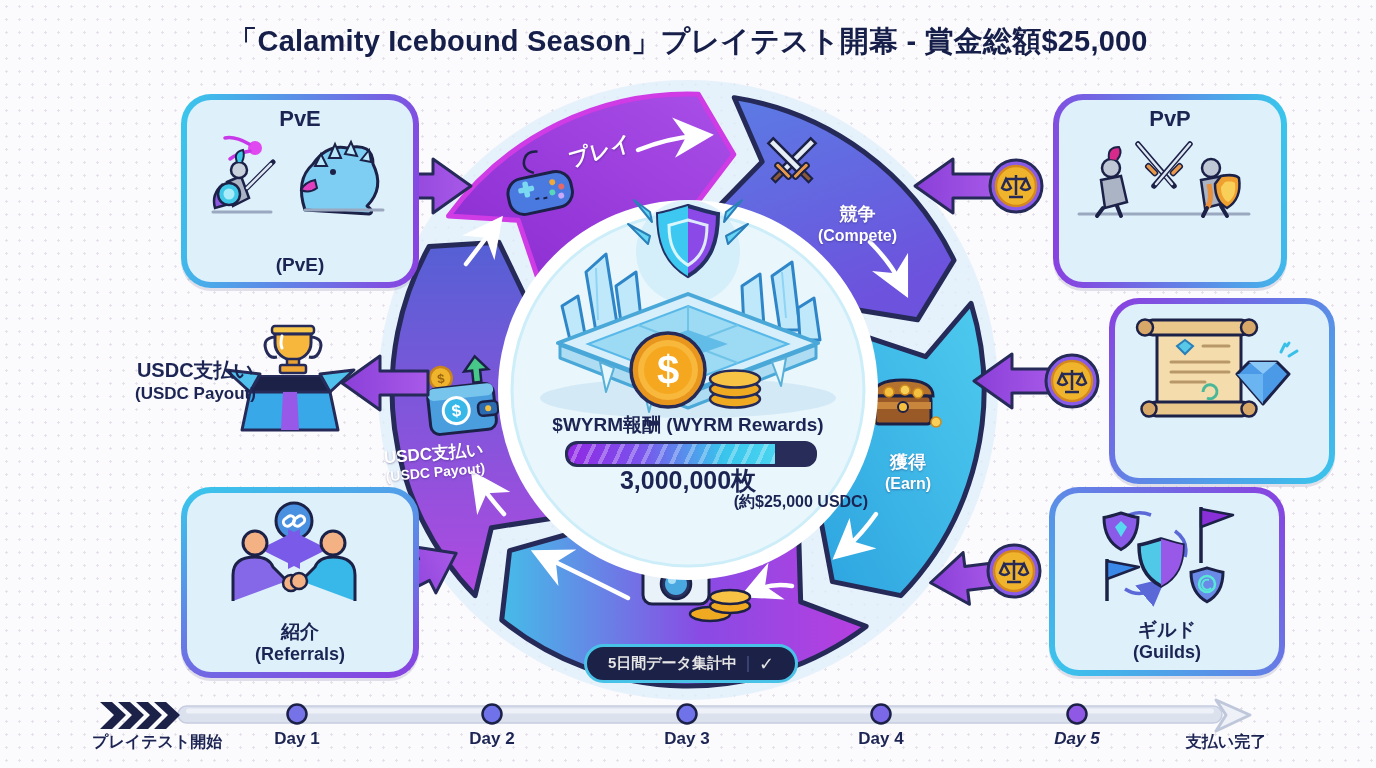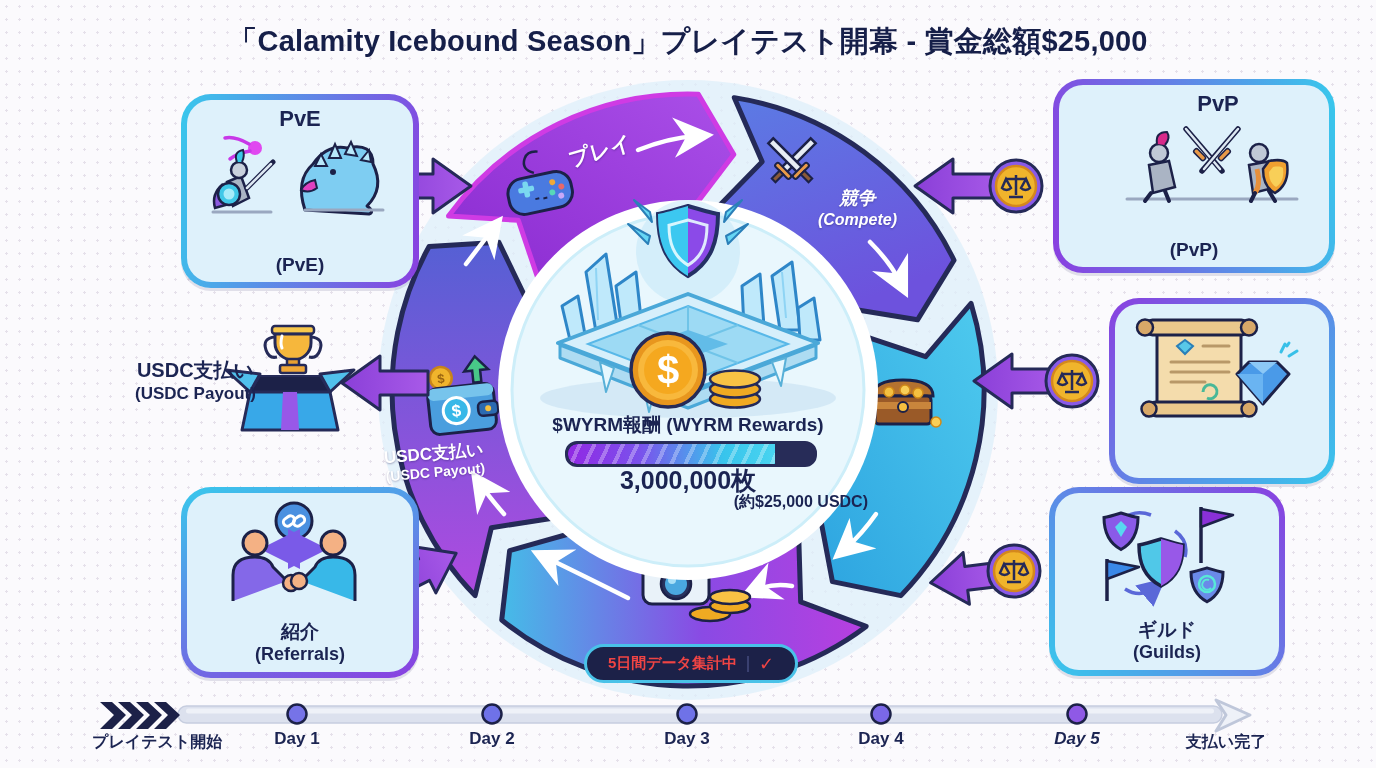--- a/index.html
+++ b/index.html
@@ -10,42 +10,42 @@
     background-size:13px 13px;}
   .abs{position:absolute;}
   .title{left:0;top:22px;width:1376px;text-align:center;font-size:29px;font-weight:800;
     color:#161f49;letter-spacing:.2px;}
   svg{display:block;}
   
   .card{position:absolute;border:6px solid transparent;border-radius:30px;
     background:linear-gradient(#def1fb,#def1fb) padding-box,var(--bg) border-box;
     box-shadow:0 3px 0 rgba(30,35,90,.12);margin-left:41px;}
   .card-pve{--bg:linear-gradient(100deg,#38c8ec,#8a3fe0);left:140px;top:94px;width:226px;height:182px;}
-  .card-pvp{--bg:linear-gradient(80deg,#8a3fe0,#38c8ec);left:1012px;top:79px;width:222px;height:182px;padding-left:48px;}
+  .card-pvp{--bg:linear-gradient(80deg,#8a3fe0,#38c8ec);left:1012px;top:94px;width:222px;height:182px;}
   .card-sch{--bg:linear-gradient(135deg,#8a3fe0,#38c8ec);left:1068px;top:298px;width:214px;height:174px;}
   .card-guild{--bg:linear-gradient(45deg,#38c8ec,#8a3fe0);left:1008px;top:487px;width:224px;height:177px;}
   .card-ref{--bg:linear-gradient(160deg,#38c8ec,#8a3fe0);left:140px;top:487px;width:226px;height:179px;}
   .card h3{margin:6px 0 0;text-align:center;font-size:22px;font-weight:800;color:#1b2452;}
   .card .blabel{position:absolute;left:0;right:0;bottom:6px;text-align:center;
     font-size:19px;font-weight:800;color:#1b2452;line-height:23px;}
   .card .blabel .sub{font-size:18px;}
   
   .ringlab{color:#fff;font-weight:800;text-align:center;text-shadow:0 1px 2px rgba(30,20,80,.35);line-height:1.2;}
   
   .c-rewards{left:508px;top:412px;width:360px;text-align:center;font-size:19px;font-weight:700;color:#1b2452;}
   .c-amount{left:508px;top:464px;width:360px;text-align:center;font-size:25px;font-weight:800;color:#1b2452;}
   .c-usd{left:508px;top:492px;width:360px;text-align:right;font-size:16px;font-weight:800;color:#1b2452;}
   .pbar{left:565px;top:441px;width:246px;height:20px;border:3px solid #272c58;border-radius:12px;
     background:#272c58;overflow:hidden;}
   .pfill{height:100%;width:84%;border-radius:9px 0 0 9px;
     background:
       repeating-linear-gradient(115deg,rgba(255,255,255,0) 0 9px,rgba(255,255,255,.3) 9px 13px),
       linear-gradient(90deg,#9128e4,#7a52ec 35%,#38c4ec 75%,#49d4f0);}
   .badge{left:584px;top:644px;width:208px;height:33px;border:3px solid #49c2e8;border-radius:20px;
-    background:#1c2148;color:#ef4444;display:flex;align-items:center;justify-content:center;gap:10px;
+    background:#1c2148;color:#e5e5e5;display:flex;align-items:center;justify-content:center;gap:10px;
     font-size:15px;font-weight:800;}
   .badge .chk{font-size:18px;border-left:2px solid #3a4070;padding-left:10px;line-height:16px;}
   
   .payout-label{left:108px;top:358px;width:175px;text-align:center;color:#1b2452;font-weight:800;
     font-size:20px;line-height:24px;}
   .payout-label .sub{font-size:17px;}
   
   .tl{color:#1b2452;font-weight:800;}
   .tl-start{left:92px;top:732px;width:230px;font-size:16px;}
   .tl-day{top:729px;width:90px;text-align:center;font-size:17px;}
@@ -333,21 +333,20 @@
       </g>
       <g>
         <circle cx="152" cy="36" r="9" fill="#c0c8d6" stroke="#1c2148" stroke-width="2.5"></circle>
         <path d="M142,48 l22,-4 6,26 -24,6 z" fill="#aab4c4" stroke="#1c2148" stroke-width="2.5"></path>
         <path d="M150,52 q4,16 -2,24" stroke="#e8903c" stroke-width="5" fill="none"></path>
         <path d="M148,76 l-4,8 M162,74 l6,10" stroke="#1c2148" stroke-width="4" stroke-linecap="round"></path>
         <path d="M162,44 c10,-2 16,0 18,2 c2,14 -2,24 -12,30 c-8,-4 -12,-12 -12,-24 z" fill="#f0a030" stroke="#1c2148" stroke-width="2.5"></path>
         <path d="M166,50 c6,-1 9,0 10,1 c1,9 -1,15 -7,19 c-5,-3 -7,-8 -7,-15 z" fill="#f8cf58"></path>
       </g>
     </svg>
-    <div class="blabel">(PvP)</div>
   </div>
 
   <div class="card card-sch">
     <svg width="202" height="112" viewBox="0 0 202 112" style="margin-top:6px">
       <rect x="42" y="18" width="84" height="80" rx="6" fill="#f4dcac" stroke="#1c2148" stroke-width="3"></rect>
       <rect x="30" y="10" width="104" height="15" rx="7.5" fill="#eac88c" stroke="#1c2148" stroke-width="3"></rect>
       <circle cx="30" cy="17.5" r="8" fill="#d8a868" stroke="#1c2148" stroke-width="2.5"></circle>
       <circle cx="134" cy="17.5" r="8" fill="#d8a868" stroke="#1c2148" stroke-width="2.5"></circle>
       <rect x="34" y="92" width="100" height="14" rx="7" fill="#eac88c" stroke="#1c2148" stroke-width="3"></rect>
       <circle cx="34" cy="99" r="7.5" fill="#d8a868" stroke="#1c2148" stroke-width="2.5"></circle>
@@ -421,23 +420,27 @@
       <circle cx="104" cy="86" r="8" fill="#f4b184" stroke="#1c2148" stroke-width="2.5"></circle>
       <circle cx="112" cy="84" r="8" fill="#f4b184" stroke="#1c2148" stroke-width="2.5"></circle>
     </svg>
     <div class="blabel">
       <div>紹介</div>
       <div class="sub">(Referrals)</div>
     </div>
   </div>
 
   <div class="abs ringlab" style="left:540px;top:138px;width:120px;font-size:21px;transform:rotate(-16deg);">プレイ</div>
-  <div class="abs ringlab" style="left:795px;top:188px;width:125px;font-size:18px;font-style:italic;">
+  <div class="abs ringlab" style="left:795px;top:204px;width:125px;font-size:18px;">
     <div>競争</div>
     <div style="font-size:16px">(Compete)</div>
+  </div>
+  <div class="abs ringlab" style="left:848px;top:452px;width:120px;font-size:18px;">
+    <div>獲得</div>
+    <div style="font-size:16px">(Earn)</div>
   </div>
   <div class="abs ringlab" style="left:362px;top:444px;width:145px;font-size:17px;transform:rotate(-5deg);">
     <div>USDC支払い</div>
     <div style="font-size:14px">(USDC Payout)</div>
   </div>
 
   <div class="abs c-rewards">$WYRM報酬 (WYRM Rewards)</div>
   <div class="abs pbar">
     <div class="pfill"></div>
   </div>

